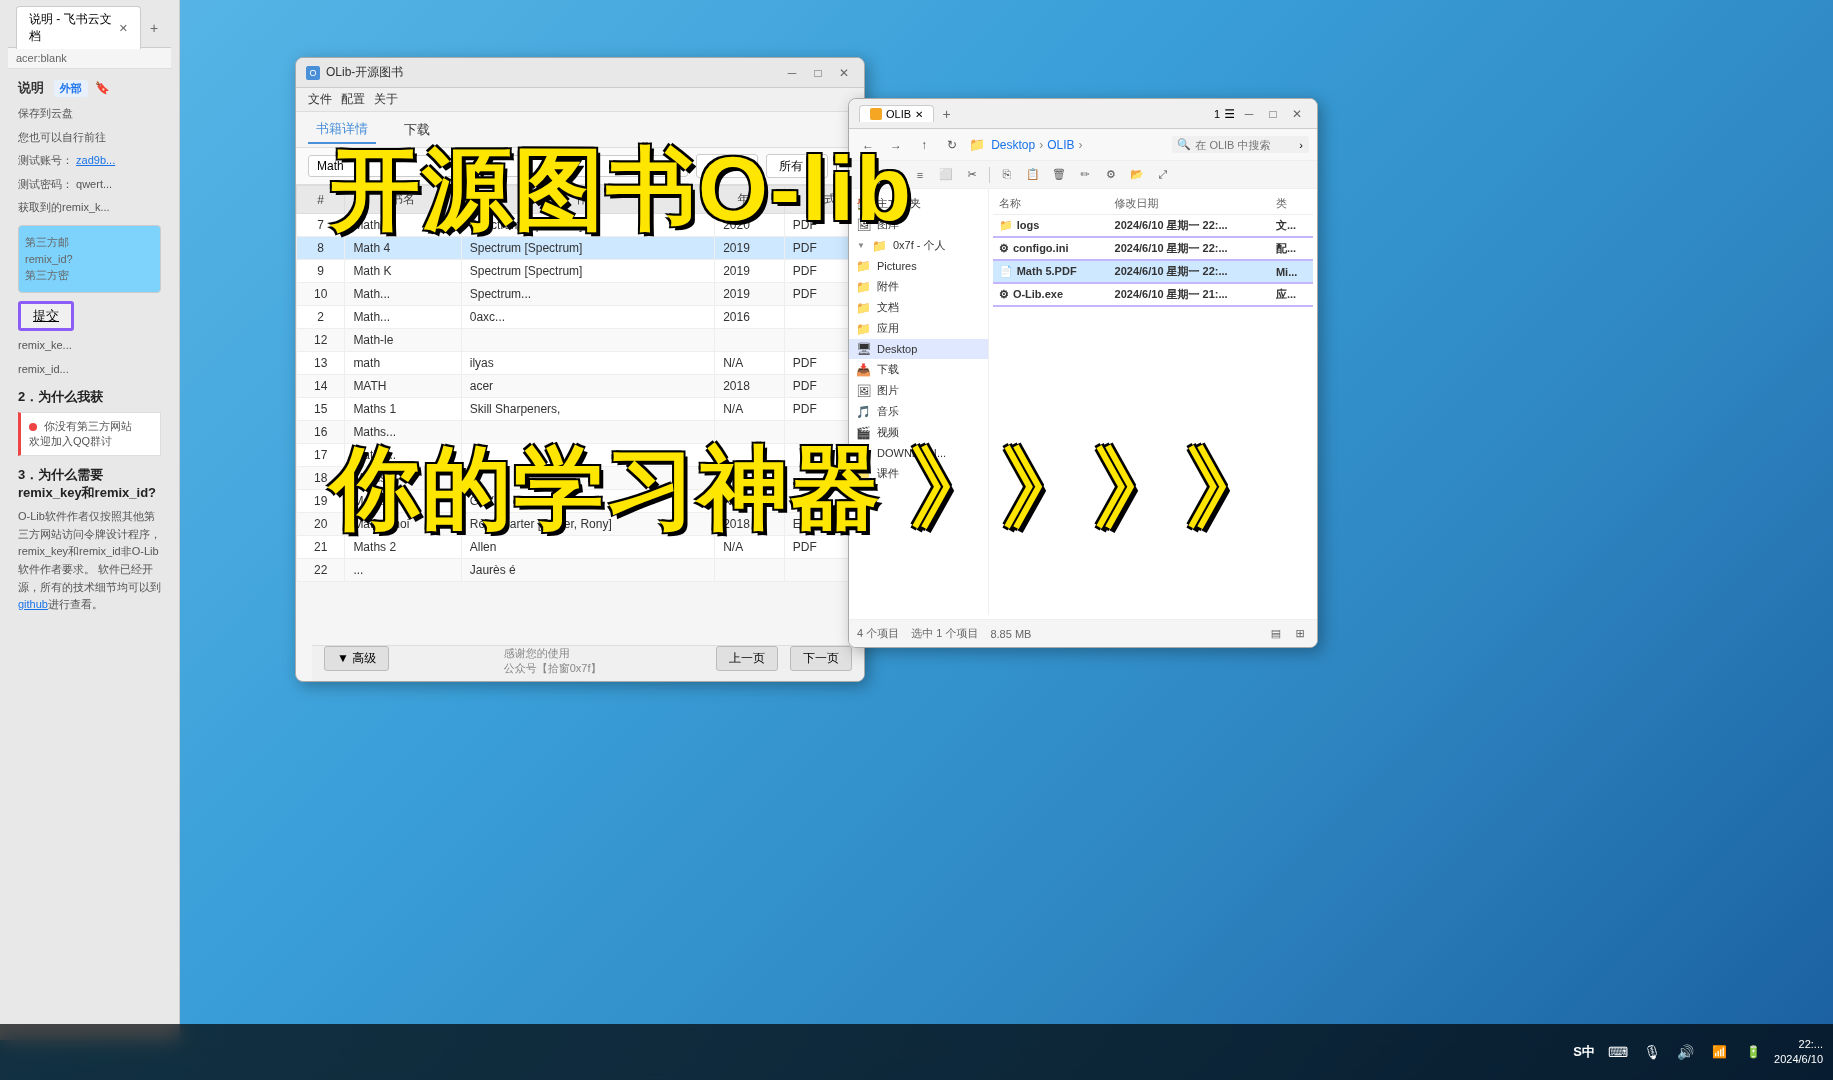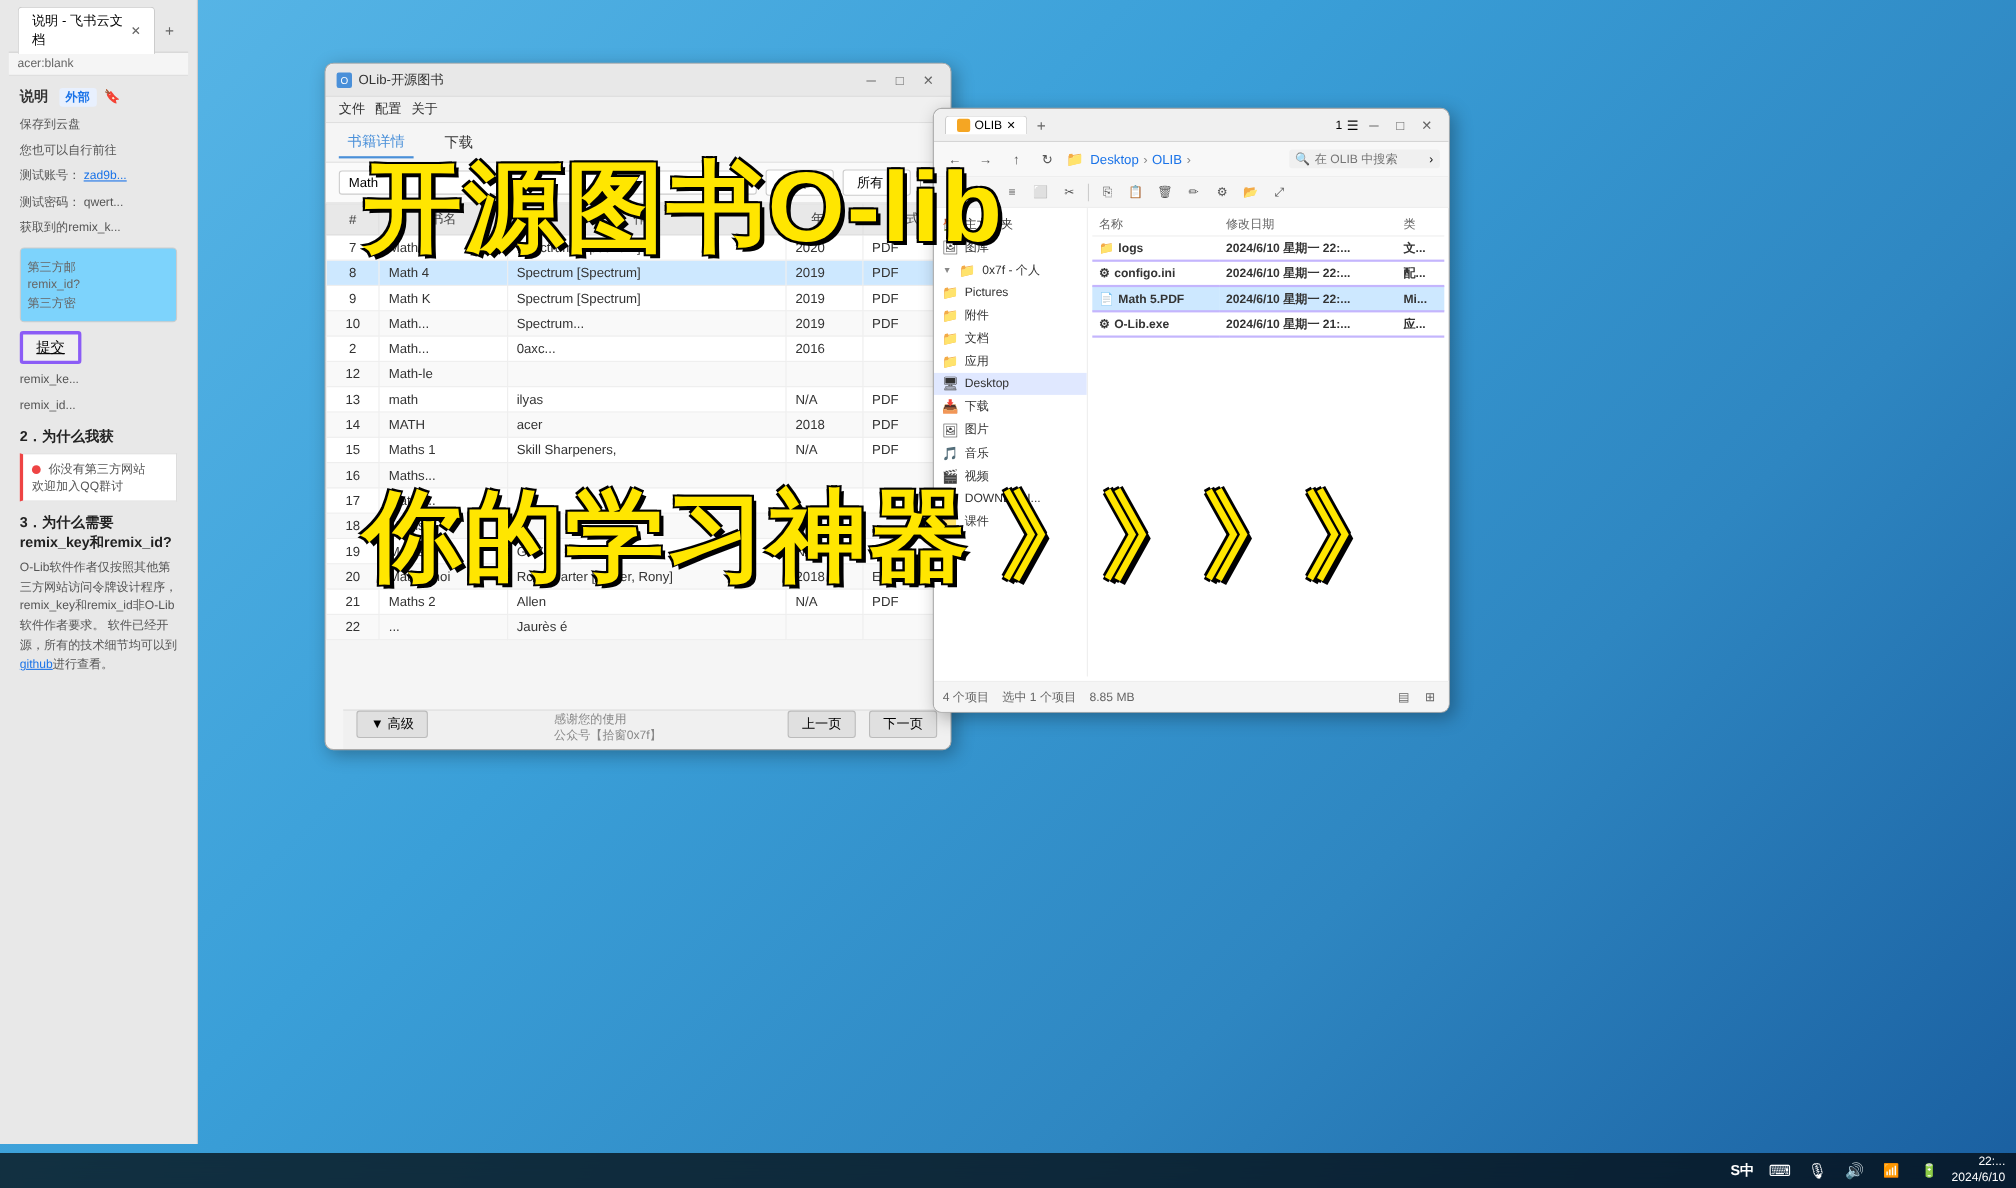--- a/index.html
+++ b/index.html
@@ -632,21 +632,21 @@
       font-size: 11px;
       cursor: pointer;
     }
 
     
     .taskbar {
       position: absolute;
       bottom: 0;
       left: 0;
       right: 0;
-      height: 32px;
+      height: 56px;
       background: rgba(0,0,0,0.7);
       backdrop-filter: blur(10px);
       display: flex;
       align-items: center;
       justify-content: flex-end;
       padding: 0 10px;
       gap: 8px;
       z-index: 200;
     }
 

